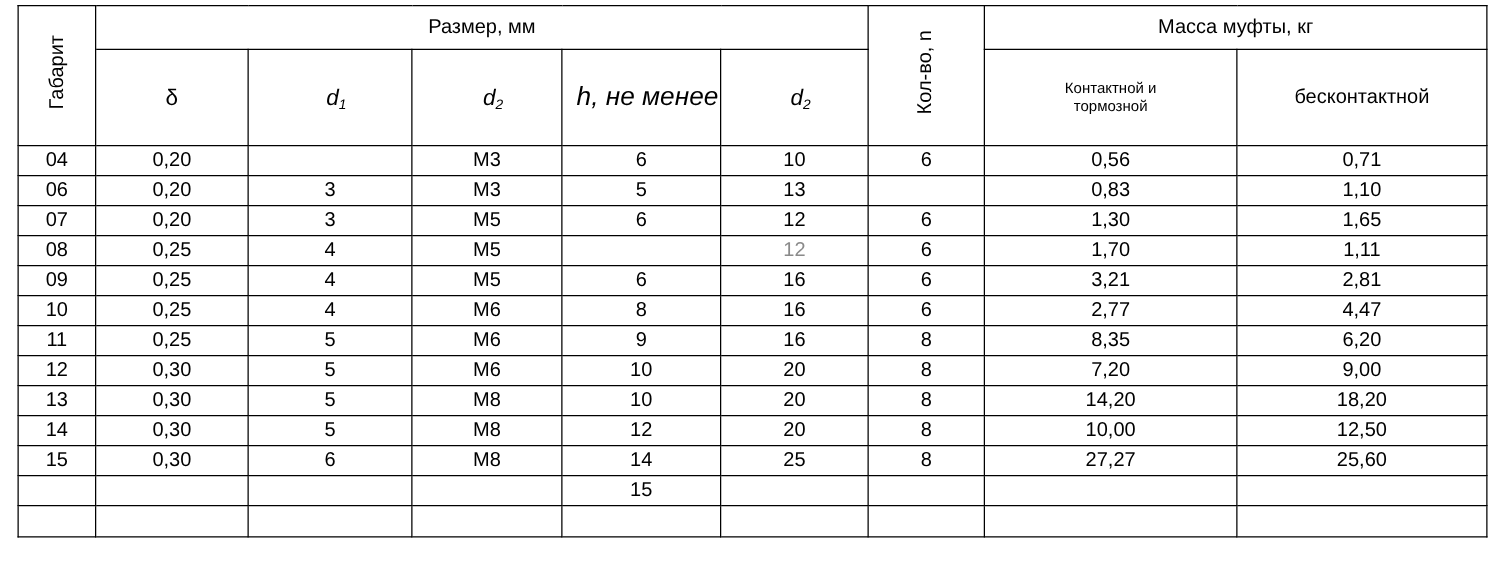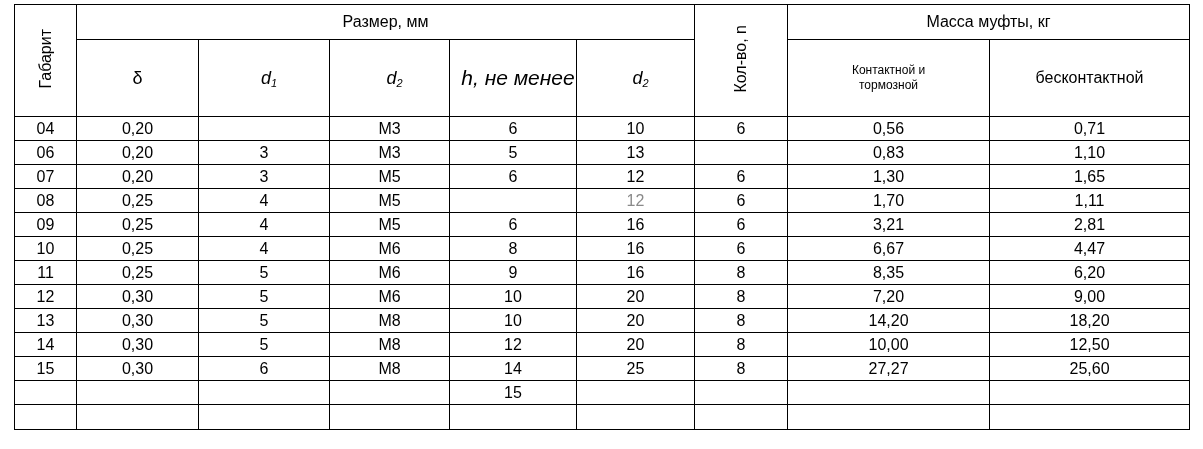--- a/index.html
+++ b/index.html
@@ -226,21 +226,21 @@
         <td class="body-cell">2,81</td>
       </tr>
       <tr>
         <td class="body-cell">10</td>
         <td class="body-cell">0,25</td>
         <td class="body-cell small-num">4</td>
         <td class="body-cell">М6</td>
         <td class="body-cell small-num">8</td>
         <td class="body-cell">16</td>
         <td class="body-cell small-num">6</td>
-        <td class="body-cell">6,67</td>
+        <td class="body-cell">2,77</td>
         <td class="body-cell">4,47</td>
       </tr>
       <tr>
         <td class="body-cell">11</td>
         <td class="body-cell">0,25</td>
         <td class="body-cell small-num">5</td>
         <td class="body-cell">М6</td>
         <td class="body-cell small-num">9</td>
         <td class="body-cell">16</td>
         <td class="body-cell small-num">8</td>

